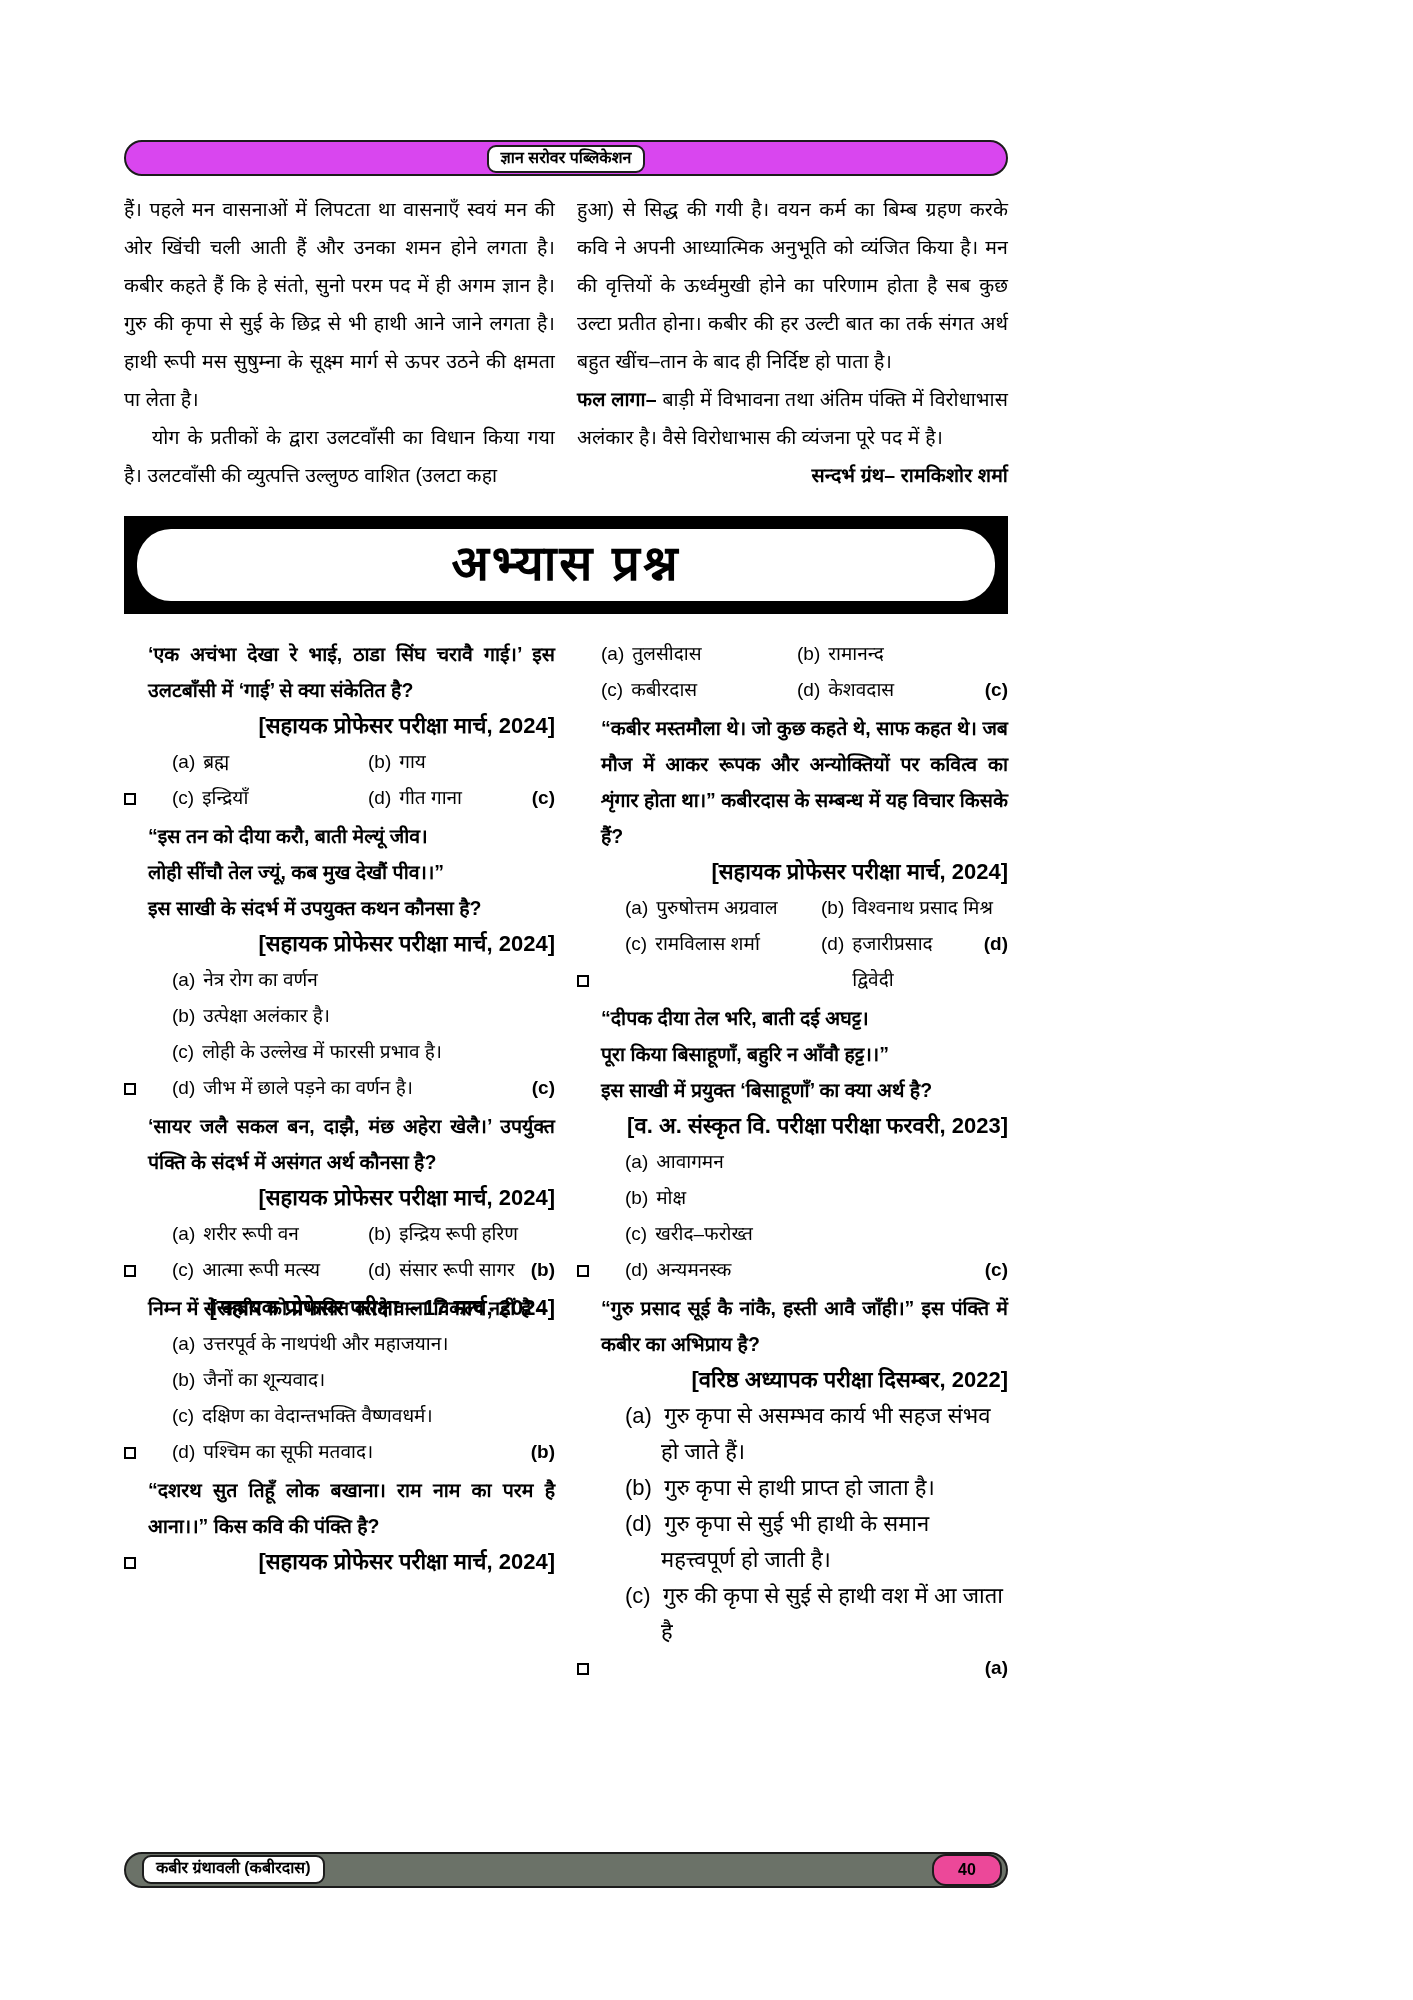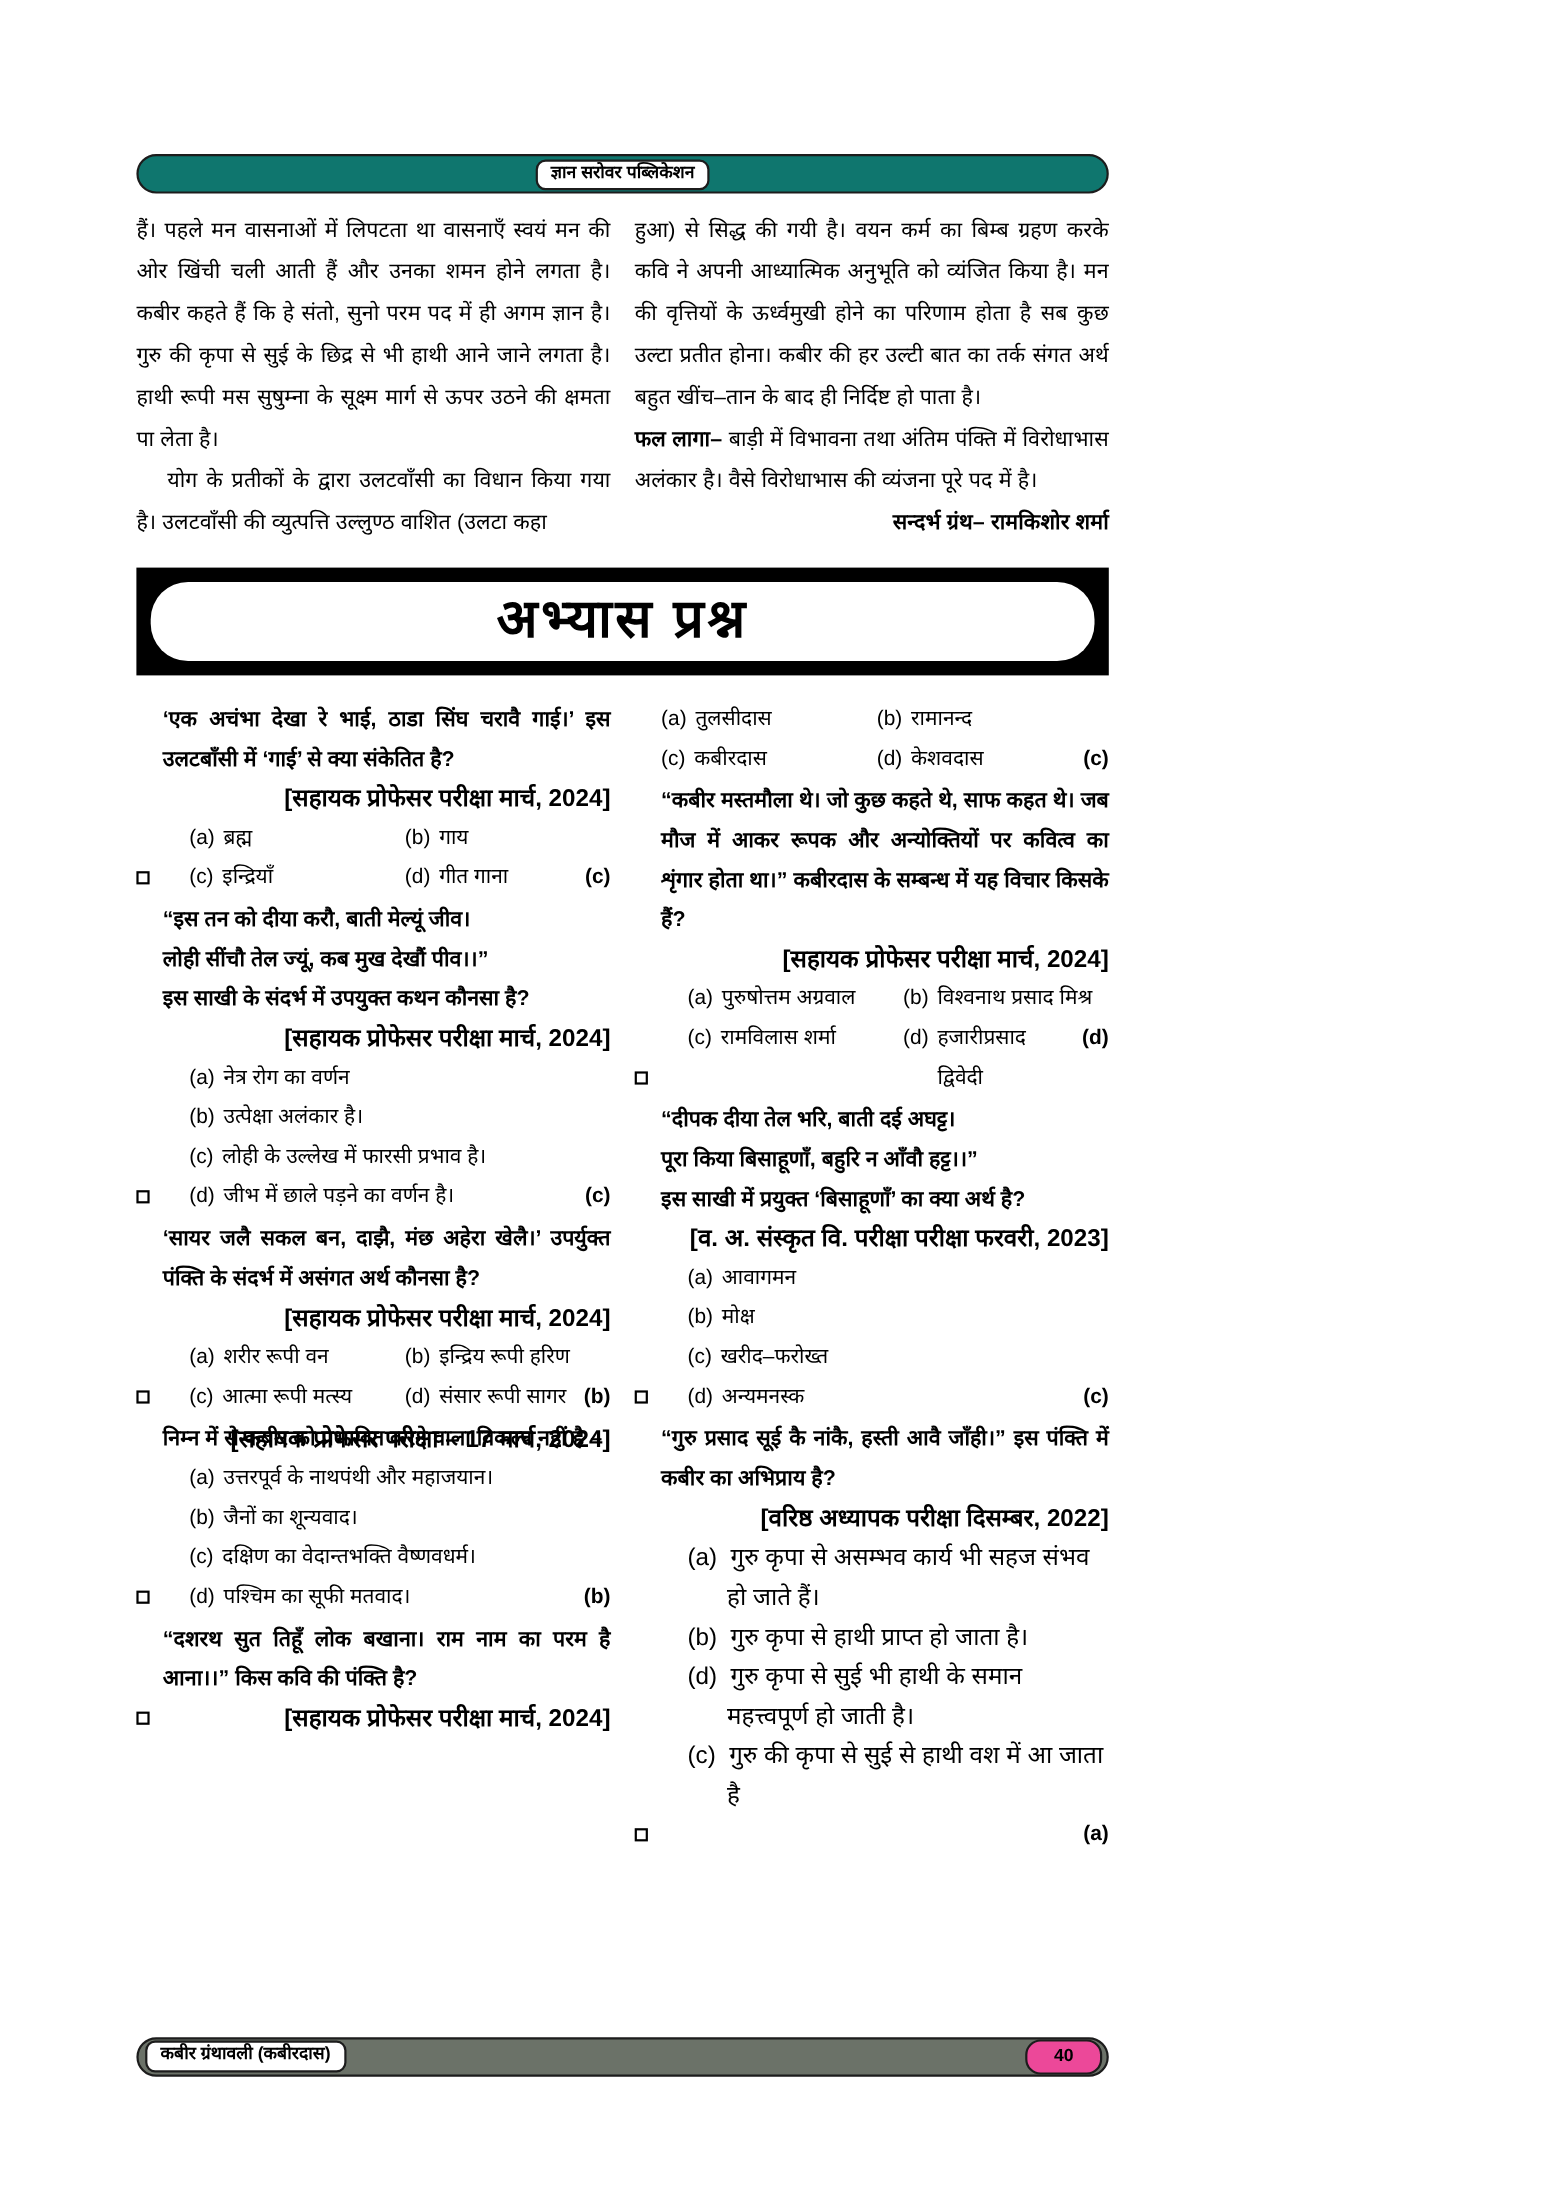--- a/index.html
+++ b/index.html
@@ -27,21 +27,21 @@
     position: absolute;
     left: 124px;
     top: 140px;
     width: 884px;
   }
 
   
   .header-bar {
     position: relative;
     height: 36px;
-    background: #0f766e;
+    background: #d946ef;
     border: 2.5px solid #1c1c1c;
     border-radius: 18px;
     box-sizing: border-box;
     display: flex;
     align-items: center;
     justify-content: center;
   }
   .header-chip {
     background: #ffffff;
     border: 2px solid #1c1c1c;
@@ -205,21 +205,21 @@
     left: 0; top: 0;
     width: 884px;
     height: 36px;
     background: #6b7268;
     border: 2.5px solid #1c1c1c;
     border-radius: 18px;
     box-sizing: border-box;
   }
   .footer-chip {
     position: absolute;
-    left: 8px;
+    left: 18px;
     top: 3px;
     background: #ffffff;
     border: 2px solid #1c1c1c;
     border-radius: 9px;
     padding: 1px 12px 3px 12px;
     font-size: 16px;
     font-weight: 700;
     line-height: 1.3;
     white-space: nowrap;
     text-align: right;

